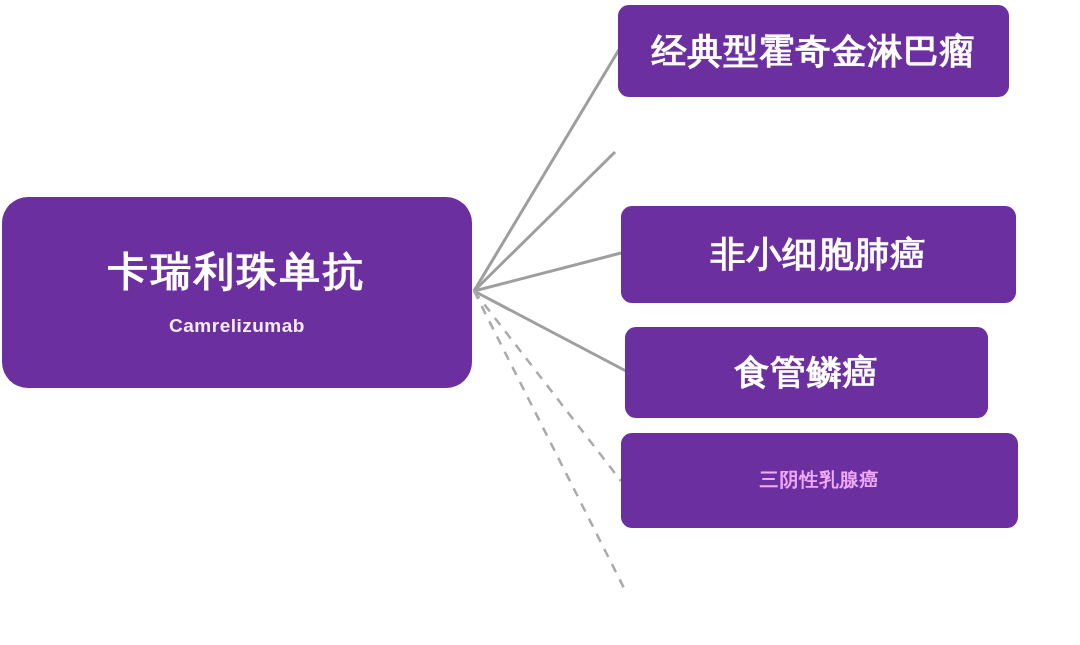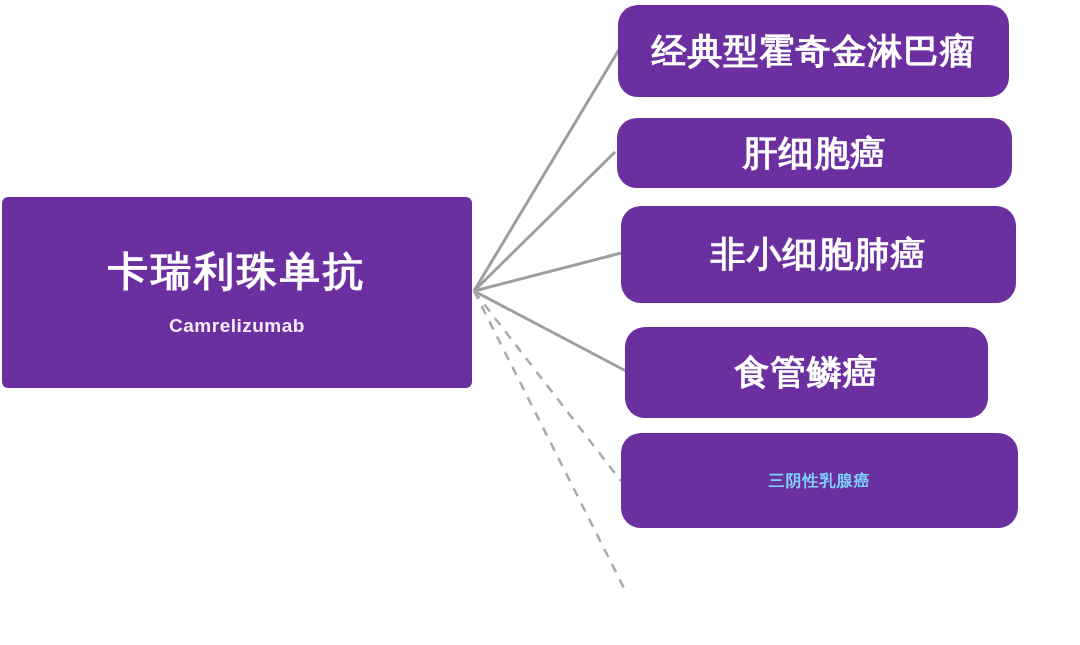--- a/index.html
+++ b/index.html
@@ -20,30 +20,30 @@
     left: 0;
     top: 0;
     width: 1080px;
     height: 645px;
     pointer-events: none;
   }
   .node {
     position: absolute;
     box-sizing: border-box;
     background: #6B2FA0;
-    border-radius: 20px;
+    border-radius: 11px;
     display: flex;
     flex-direction: column;
     align-items: center;
     justify-content: center;
     color: #ffffff;
     text-align: center;
   }
   .node-main {
-    border-radius: 6px;
+    border-radius: 26px;
     justify-content: center;
   }
   .main-title {
     font-size: 40px;
     font-weight: bold;
     letter-spacing: 3px;
     line-height: 1.1;
     color: #ffffff;
     text-shadow: 0 0 1px rgba(255,255,255,0.35);
   }
@@ -56,25 +56,25 @@
   }
   .node-label-lg {
     font-size: 35px;
     font-weight: bold;
     letter-spacing: 1px;
     line-height: 1.05;
     color: #ffffff;
     text-shadow: 0 0 1px rgba(255,255,255,0.3);
   }
   .node-label-sm {
-    font-size: 16px;
+    font-size: 19px;
     font-weight: bold;
     letter-spacing: 1px;
     line-height: 1.1;
-    color: #7dd3fc;
+    color: #f0abfc;
   }
 </style>
 </head>
 <body>
 
 <div id="canvas">
 
   <svg id="connectors" viewBox="0 0 1080 645" xmlns="http://www.w3.org/2000/svg">
     <line x1="474" y1="291" x2="620" y2="48" stroke="#9E9E9E" stroke-width="3"></line>
     <line x1="474" y1="291" x2="615" y2="152" stroke="#9E9E9E" stroke-width="3"></line>
@@ -86,23 +86,20 @@
 
   <div class="node node-main" style="left:2px; top:197px; width:470px; height:191px;">
     <div class="main-title">卡瑞利珠单抗</div>
     <div class="main-sub">Camrelizumab</div>
   </div>
 
   <div class="node" style="left:618px; top:5px; width:391px; height:92px;">
     <div class="node-label-lg">经典型霍奇金淋巴瘤</div>
   </div>
 
-  <div class="node" style="left:617px; top:118px; width:395px; height:70px;">
-    <div class="node-label-lg">肝细胞癌</div>
-  </div>
 
   <div class="node" style="left:621px; top:206px; width:395px; height:97px;">
     <div class="node-label-lg">非小细胞肺癌</div>
   </div>
 
   <div class="node" style="left:625px; top:327px; width:363px; height:91px;">
     <div class="node-label-lg">食管鳞癌</div>
   </div>
 
   <div class="node" style="left:621px; top:433px; width:397px; height:95px;">

